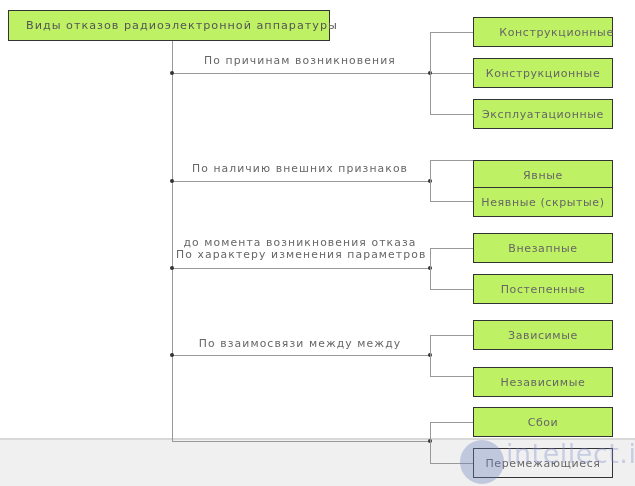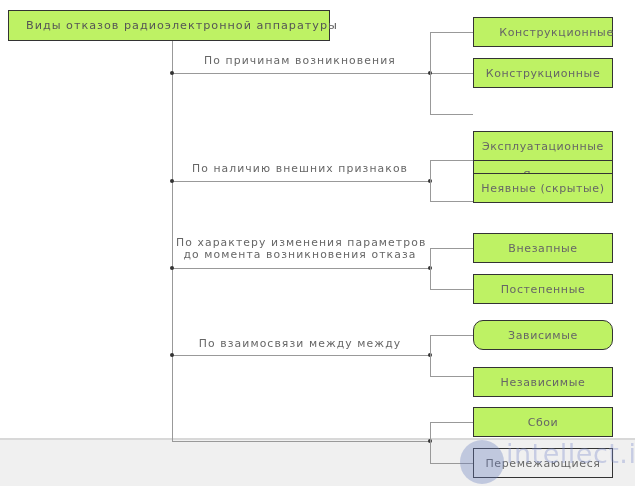--- a/index.html
+++ b/index.html
@@ -71,73 +71,73 @@
   <div class="line h" style="left:430px; top:114px; width:43px;"></div>
   <div class="label" style="left:180px; top:55px; width:240px;">
     <span>По причинам возникновения</span>
   </div>
   <div class="box leaf" style="top:17px;padding-left:27px;">
     <span>Конструкционные</span>
   </div>
   <div class="box leaf" style="top:58px;">
     <span>Конструкционные</span>
   </div>
-  <div class="box leaf" style="top:99px;margin-top:32px;">
+  <div class="box leaf" style="top:99px;">
     <span>Эксплуатационные</span>
   </div>
 </div>
 
 <div>
   <div class="line h" style="left:172px; top:181px; width:258px;"></div>
   <div class="dot" style="left:172px; top:181px;"></div>
   <div class="dot" style="left:430px; top:181px;"></div>
   <div class="line v" style="left:430px; top:160px; height:42px;"></div>
   <div class="line h" style="left:430px; top:160px; width:43px;"></div>
   <div class="line h" style="left:430px; top:201px; width:43px;"></div>
   <div class="label" style="left:180px; top:163px; width:240px;">
     <span>По наличию внешних признаков</span>
   </div>
   <div class="box leaf" style="top:160px;">
     <span>Явные</span>
   </div>
-  <div class="box leaf" style="top:173px;text-align:center;">
+  <div class="box leaf" style="top:187px;text-align:center;">
     <span>Неявные (скрытые)</span>
   </div>
 </div>
 
 <div>
   <div class="line h" style="left:172px; top:268px; width:258px;"></div>
   <div class="dot" style="left:172px; top:268px;"></div>
   <div class="dot" style="left:430px; top:268px;"></div>
   <div class="line v" style="left:430px; top:248px; height:41px;"></div>
   <div class="line h" style="left:430px; top:248px; width:43px;"></div>
   <div class="line h" style="left:430px; top:289px; width:43px;"></div>
   <div class="label" style="left:176px; top:237px; width:248px;">
+    <div>до момента возникновения отказа</div>
     <div>По характеру изменения параметров</div>
-    <div>до момента возникновения отказа</div>
   </div>
   <div class="box leaf" style="top:233px;">
     <span>Внезапные</span>
   </div>
   <div class="box leaf" style="top:274px;">
     <span>Постепенные</span>
   </div>
 </div>
 
 <div>
   <div class="line h" style="left:172px; top:355px; width:258px;"></div>
   <div class="dot" style="left:172px; top:355px;"></div>
   <div class="dot" style="left:430px; top:355px;"></div>
   <div class="line v" style="left:430px; top:335px; height:41px;"></div>
   <div class="line h" style="left:430px; top:335px; width:43px;"></div>
   <div class="line h" style="left:430px; top:376px; width:43px;"></div>
   <div class="label" style="left:180px; top:338px; width:240px;">
     <span>По взаимосвязи между между</span>
   </div>
-  <div class="box leaf" style="top:320px;border-radius:10px;">
+  <div class="box leaf" style="top:320px;">
     <span>Зависимые</span>
   </div>
   <div class="box leaf" style="top:367px;">
     <span>Независимые</span>
   </div>
 </div>
 
 <div>
   <div class="dot" style="left:430px; top:441px;"></div>
   <div class="line v" style="left:430px; top:422px; height:41px;"></div>

